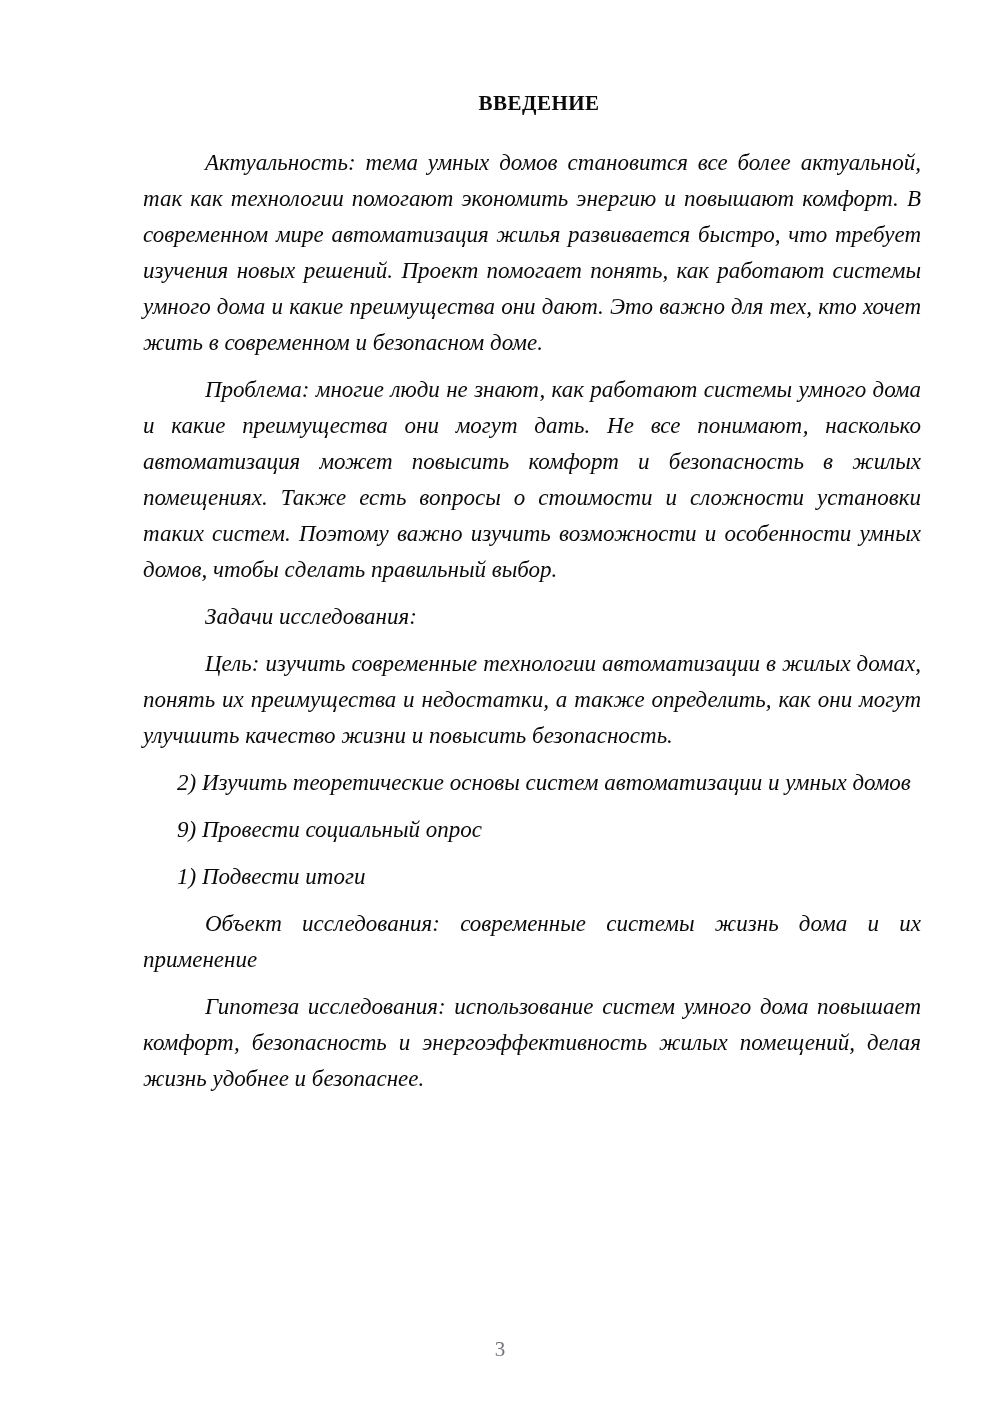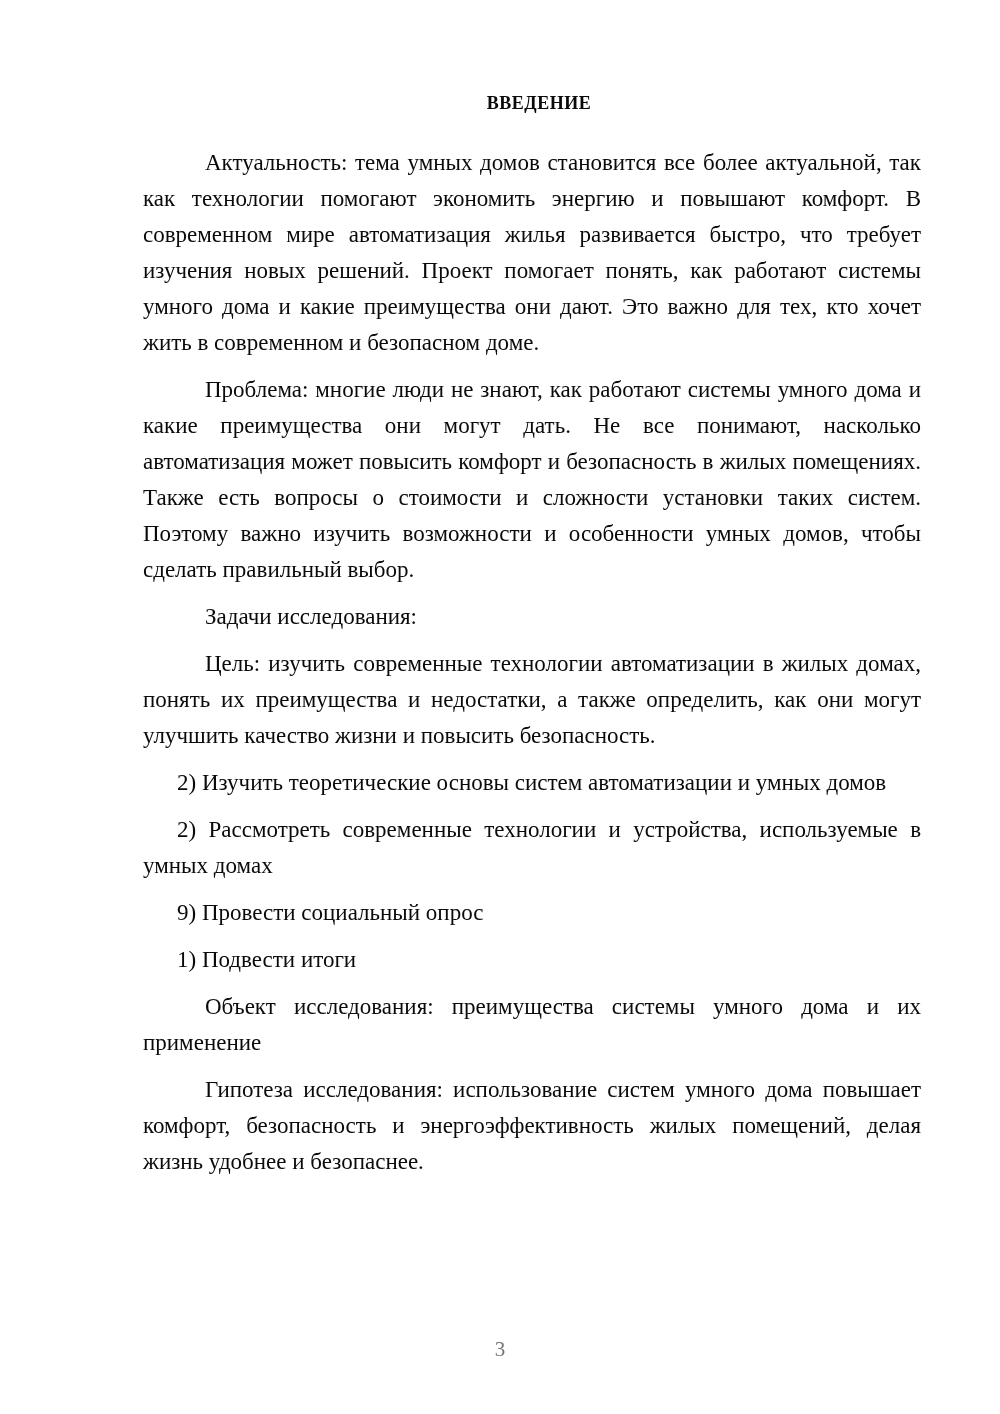--- a/index.html
+++ b/index.html
@@ -16,33 +16,34 @@
     color: #0a0a0a;
     overflow: hidden;
   }
   .content {
     position: absolute;
     top: 88px;
     left: 143px;
     width: 792px;
   }
   .doc-title {
-    font-size: 18px;
+    font-size: 21px;
     font-weight: bold;
     text-align: center;
     letter-spacing: 0.5px;
     margin: 0 0 27px 0;
     line-height: 30px;
   }
   .para {
     font-size: 23px;
     line-height: 36px;
     text-align: justify;
     text-indent: 62px;
     margin: 0 14px 11px 0;
+    font-style: italic;
   }
   .para.task {
     text-indent: 34px;
   }
   .page-number {
     position: absolute;
     bottom: 52px;
     left: 0;
     width: 100%;
     text-align: center;
@@ -61,28 +62,27 @@
     <p class="para">Актуальность: тема умных домов становится все более актуальной, так как технологии помогают экономить энергию и повышают комфорт. В современном мире автоматизация жилья развивается быстро, что требует изучения новых решений. Проект помогает понять, как работают системы умного дома и какие преимущества они дают. Это важно для тех, кто хочет жить в современном и безопасном доме.</p>
 
     <p class="para">Проблема: многие люди не знают, как работают системы умного дома и какие преимущества они могут дать. Не все понимают, насколько автоматизация может повысить комфорт и безопасность в жилых помещениях. Также есть вопросы о стоимости и сложности установки таких систем. Поэтому важно изучить возможности и особенности умных домов, чтобы сделать правильный выбор.</p>
 
     <p class="para">Задачи исследования:</p>
 
     <p class="para">Цель: изучить современные технологии автоматизации в жилых домах, понять их преимущества и недостатки, а также определить, как они могут улучшить качество жизни и повысить безопасность.</p>
 
     <p class="para task">2) Изучить теоретические основы систем автоматизации и умных домов</p>
 
-    <p class="para task">2) Рассмотреть современные технологии и устройства, используемые в умных домах</p>
 
 
     <p class="para task">9) Провести социальный опрос</p>
 
     <p class="para task">1) Подвести итоги</p>
 
-    <p class="para">Объект исследования: преимущества системы умного дома и их применение</p>
+    <p class="para">Объект исследования: современные системы жизнь дома и их применение</p>
 
 
     <p class="para">Гипотеза исследования: использование систем умного дома повышает комфорт, безопасность и энергоэффективность жилых помещений, делая жизнь удобнее и безопаснее.</p>
 
   </div>
 
   <div class="page-number">3</div>
 </div>
 
 </body></html>

